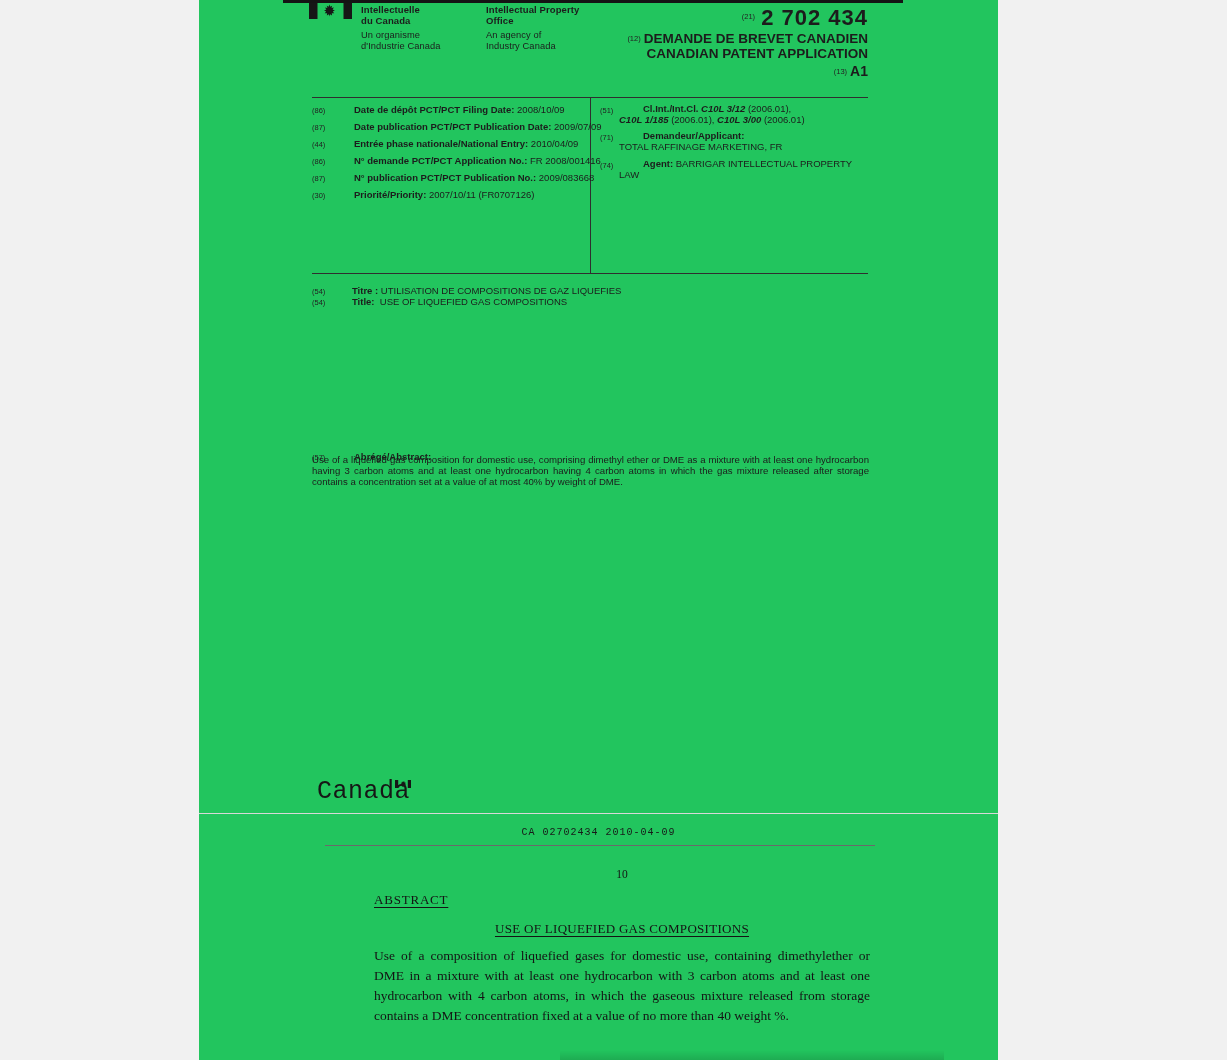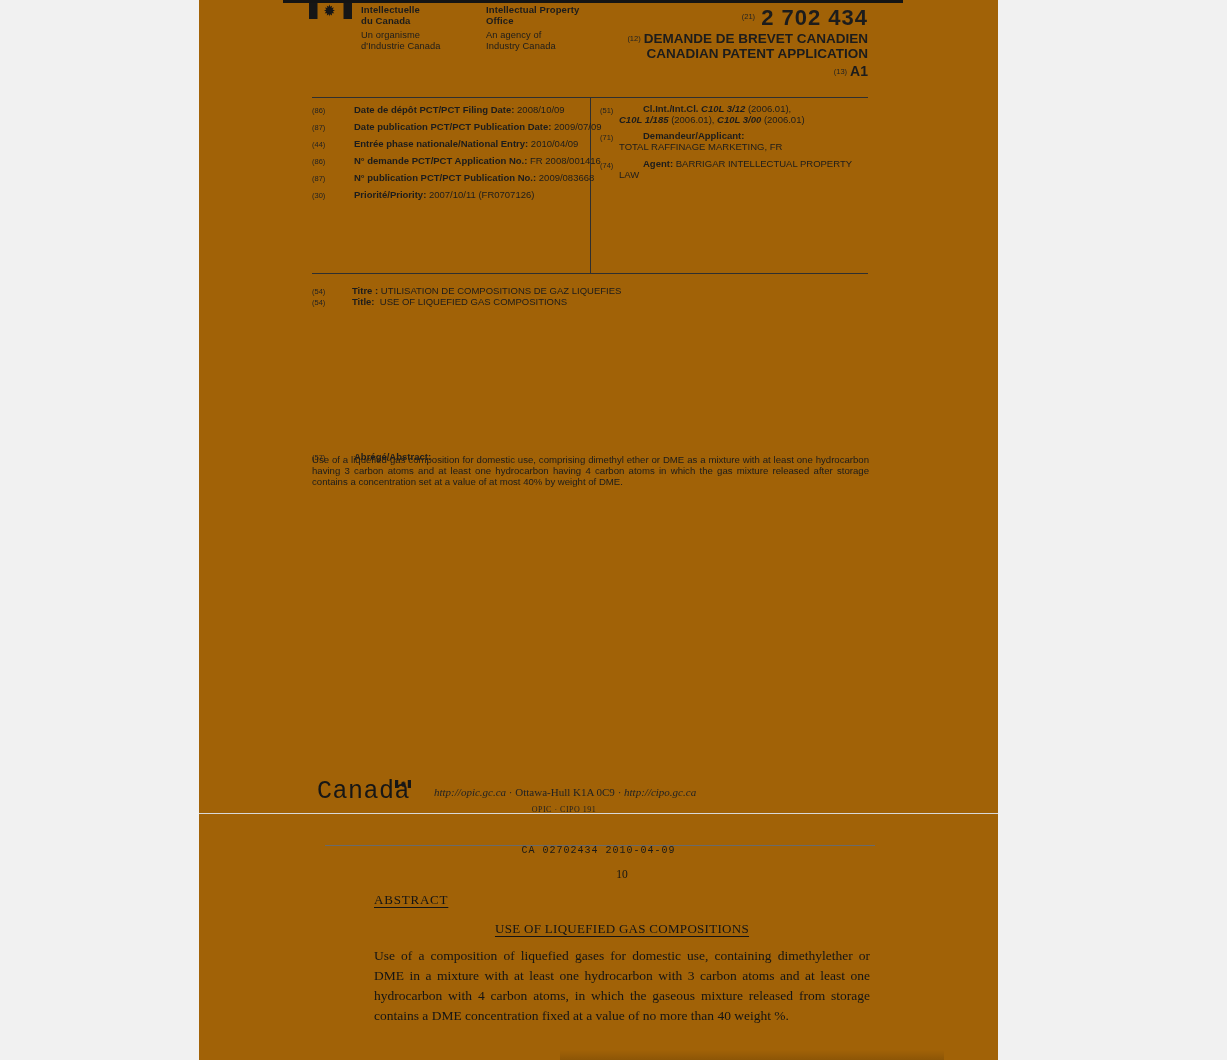--- a/index.html
+++ b/index.html
@@ -1,19 +1,19 @@
 <!DOCTYPE html>
 <html><head>
 <meta charset="utf-8">
 <style>
   * { margin:0; padding:0; box-sizing:border-box; }
   html,body { width:1227px; height:1060px; }
   body { background:#f1f1f1; font-family:"Liberation Sans", sans-serif; color:#1c1c1c; }
   .canvas { position:relative; width:1227px; height:1060px; overflow:hidden; }
-  .page { position:absolute; left:199px; top:0; width:799px; height:1060px; background:#a16207; }
+  .page { position:absolute; left:199px; top:0; width:799px; height:1060px; background:#22c55e; }
 
   .abs { position:absolute; }
   .sc { font-size:7.5px; color:#222; }
   .it { font-style:italic; }
   strong { font-weight:bold;padding-left:24px; }
 
   
   .topbar { left:84px; top:0; width:620px; height:3px; background:#141414; }
   .flag-top { left:110px; top:3px; }
   .org { font-size:9.5px; line-height:11px; font-weight:bold; letter-spacing:0.1px; }
@@ -62,21 +62,21 @@
   .wordmark { left:118px; top:777px; font-family:Liberation Mono, monospace; font-size:25px; letter-spacing:0.5px; color:#161616;text-align:center; }
   .wordmark-flag { left:196px; top:780px; }
   .footer-center { left:235px; top:786px; width:260px; text-align:center; font-family:"Liberation Serif", serif; font-size:11px; color:#222; white-space:nowrap; }
   .footer-center .code-line { font-size:8px; margin-top:7px; letter-spacing:0.5px; }
   .footer-logo { left:510px; top:775px; width:165px; height:42px; display:flex; align-items:center; }
   .footer-logo .lg { font-family:"Liberation Serif", serif; font-size:11px; letter-spacing:4px; color:#222; }
   .footer-logo svg { margin:0 4px; }
 
   .join-line { left:0; top:813px; width:799px; height:1px; background:#d8d8d8; }
 
-  .stamp { left:0; top:827px; width:799px; text-align:center; font-family:"Liberation Mono", monospace; font-size:10px; letter-spacing:1px; color:#181818;margin-top:18px; }
+  .stamp { left:0; top:827px; width:799px; text-align:center; font-family:"Liberation Mono", monospace; font-size:10px; letter-spacing:1px; color:#181818; }
   .stamp-rule { left:126px; top:845px; width:550px; height:1px; background:#6a6a6a; }
 
   
   .abs-page { left:175px; top:868px; width:496px; font-family:"Liberation Serif", serif; color:#141414; }
   .abs-page .pagenum { text-align:center; font-size:11.5px; }
   .abs-page .heading { margin-top:12px; text-align:left; font-size:13px; letter-spacing:0.8px; text-decoration:underline; text-underline-offset:3px; }
   .abs-page .doc-title { margin-top:13px; text-align:center; font-size:13px; letter-spacing:0.3px; text-decoration:underline; text-underline-offset:3px; }
   .abs-page .body { margin-top:9px; font-size:13.5px; line-height:20px; text-align:justify; }
 
   .bottom-shade { left:361px; bottom:0; width:384px; height:10px;
@@ -166,30 +166,20 @@
     </div>
     <div class="abs abstract-text">Use of a liquefied-gas composition for domestic use, comprising dimethyl ether or DME as a mixture with at least one hydrocarbon having 3 carbon atoms and at least one hydrocarbon having 4 carbon atoms in which the gas mixture released after storage contains a concentration set at a value of at most 40% by weight of DME.</div>
 
     <div class="abs wordmark">Canada</div>
     <svg class="abs wordmark-flag" width="16" height="8" viewBox="0 0 16 8">
       <rect x="0" y="0" width="3.2" height="8" fill="#161616"></rect>
       <rect x="12.8" y="0" width="3.2" height="8" fill="#161616"></rect>
       <path fill="#161616" transform="translate(4.5,0.6) scale(0.32)" d="M12 1 L13.4 4.6 L16.6 2.9 L15.6 6.8 L19.7 6.2 L17.4 9.5 L21.3 11 L17.7 13 L20.2 16.1 L16 15.8 L16.5 19.8 L13 17.6 L12 21.5 L11 17.6 L7.5 19.8 L8 15.8 L3.8 16.1 L6.3 13 L2.7 11 L6.6 9.5 L4.3 6.2 L8.4 6.8 L7.4 2.9 L10.6 4.6 Z"></path>
     </svg>
 
-    <div class="abs footer-center">
-      <div>
-        <span class="it">http://opic.gc.ca</span>
-        <span>·</span>
-        <span>Ottawa-Hull K1A 0C9</span>
-        <span>·</span>
-        <span class="it">http://cipo.gc.ca</span>
-      </div>
-      <div class="code-line">OPIC · CIPO  191</div>
-    </div>
 
 
     <div class="abs join-line"></div>
 
     <div class="abs stamp">CA 02702434 2010-04-09</div>
     <div class="abs stamp-rule"></div>
 
     <div class="abs abs-page">
       <div class="pagenum">10</div>
       <div class="heading">ABSTRACT</div>

